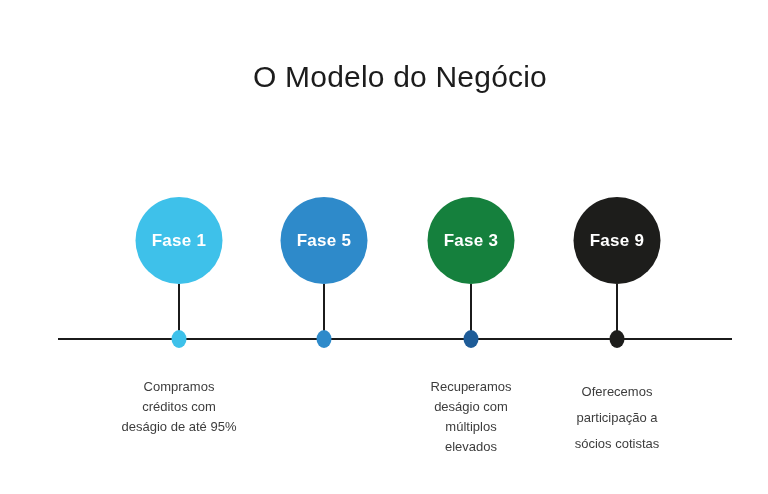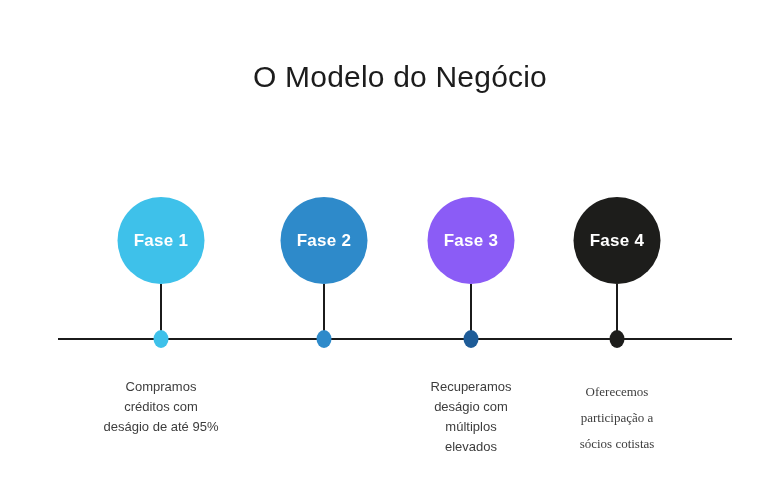--- a/index.html
+++ b/index.html
@@ -82,23 +82,22 @@
     text-align: center;
     font-size: 13px;
     line-height: 20px;
     color: #3d3d3d;
     white-space: pre-line;
     margin-top: 9px;
   }
   .desc-wide-leading {
     top: 370px;
     line-height: 26px;
-    font-family: Liberation Serif, serif;
   }
-  .p1 { left: 86px; }
+  .p1 { left: 104px; }
   .p2 { left: 249px; }
   .p3 { left: 396px; }
   .p4 { left: 542px; }
 </style>
 </head>
 <body>
 
 <div class="stage">
 
   <h1 class="title">O Modelo do Negócio</h1>
@@ -112,41 +111,41 @@
     </div>
     <div class="dot" style="background-color: rgb(62, 193, 234);"></div>
     <div class="desc">Compramos
 créditos com
 deságio de até 95%</div>
   </div>
 
   <div class="phase p2">
     <div class="stem"></div>
     <div class="circle" style="background-color: rgb(46, 138, 202);">
-      <span class="circle-label">Fase 2</span>
+      <span class="circle-label">Fase 5</span>
     </div>
     <div class="dot" style="background-color: rgb(46, 138, 202);"></div>
   </div>
 
   <div class="phase p3">
     <div class="stem"></div>
-    <div class="circle" style="background-color: #8b5cf6;">
+    <div class="circle" style="background-color: #15803d;">
       <span class="circle-label">Fase 3</span>
     </div>
     <div class="dot" style="background-color: rgb(30, 92, 152);"></div>
     <div class="desc">Recuperamos
 deságio com
 múltiplos
 elevados</div>
   </div>
 
   <div class="phase p4">
     <div class="stem"></div>
     <div class="circle" style="background-color: rgb(29, 29, 27);">
-      <span class="circle-label">Fase 4</span>
+      <span class="circle-label">Fase 9</span>
     </div>
     <div class="dot" style="background-color: rgb(29, 29, 27);"></div>
     <div class="desc desc-wide-leading">Oferecemos
 participação a
 sócios cotistas</div>
   </div>
 
 </div>
 
 </body></html>

